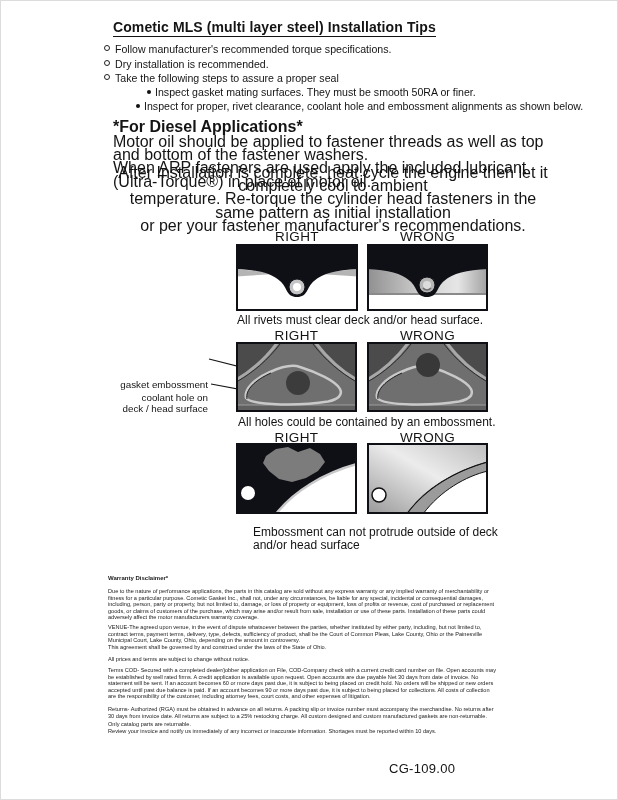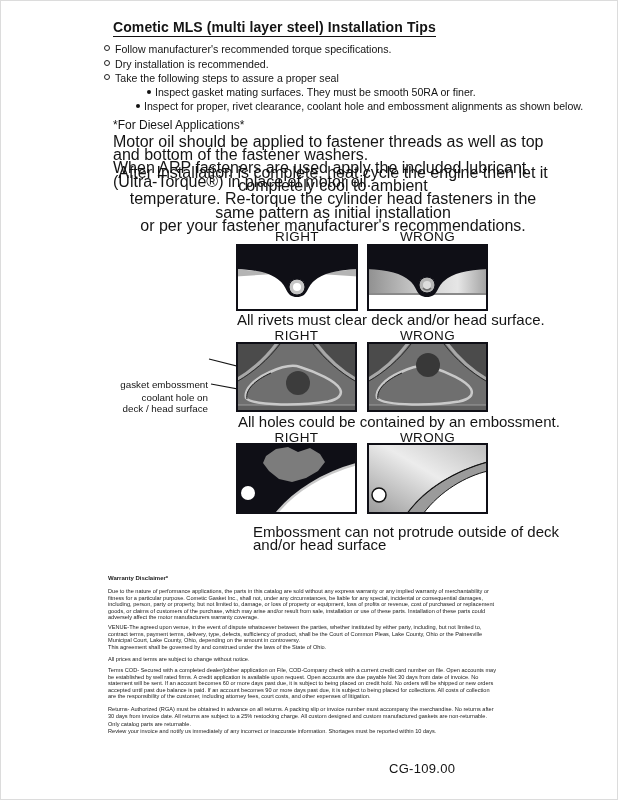--- a/index.html
+++ b/index.html
@@ -7,24 +7,24 @@
         font-family:"Liberation Sans", sans-serif;color:#141414;
         box-shadow:inset 0 0 0 1px #dcdcdc;}
   .abs{position:absolute;}
   .title{left:113px;top:19px;font-size:14px;font-weight:bold;
          border-bottom:1.6px solid #111;padding-bottom:1px;letter-spacing:.1px;}
   .bullet-row{font-size:10.6px;white-space:nowrap;}
   .obullet{display:inline-block;width:4px;height:4px;border:1px solid #222;border-radius:50%;
            margin:0 5px 1px 0;vertical-align:1px;}
   .fbullet{display:inline-block;width:4px;height:4px;background:#111;border-radius:50%;
            margin:0 4px 1px 0;vertical-align:1px;}
-  .h2{font-size:12px;font-weight:normal;}
+  .h2{font-size:16px;font-weight:bold;}
   .para{font-size:16px;line-height:13.2px;white-space:pre-line;width:440px;}
   .dg-head{font-size:13.5px;text-align:center;width:122px;letter-spacing:.4px;}
-  .caption{font-size:15px;white-space:pre-line;line-height:12.5px;}
+  .caption{font-size:12px;white-space:pre-line;line-height:12.5px;}
   .ann{font-size:9.8px;line-height:11px;text-align:right;width:100px;white-space:pre-line;}
   .disc{font-size:5.6px;line-height:6.6px;white-space:pre-line;width:424px;color:#222;}
   .disc-h{font-size:6px;font-weight:bold;color:#222;}
   .footer-code{font-size:13px;letter-spacing:.3px;}
   svg{display:block;}
 </style>
 </head>
 <body>
 
 <div id="page">

